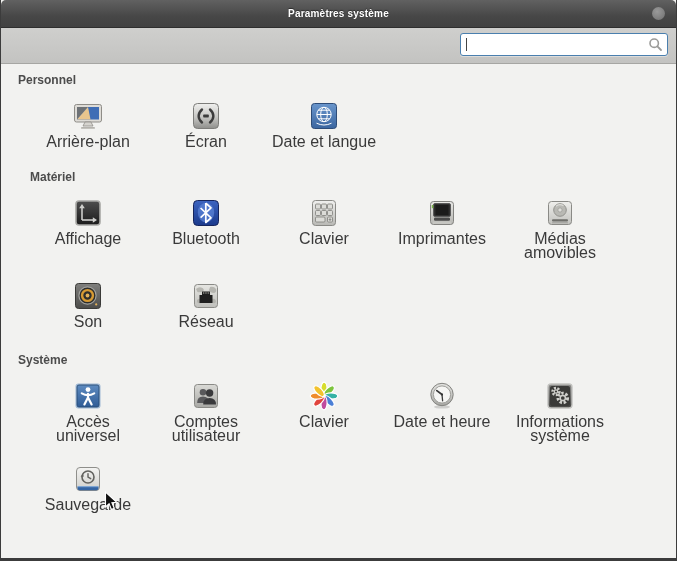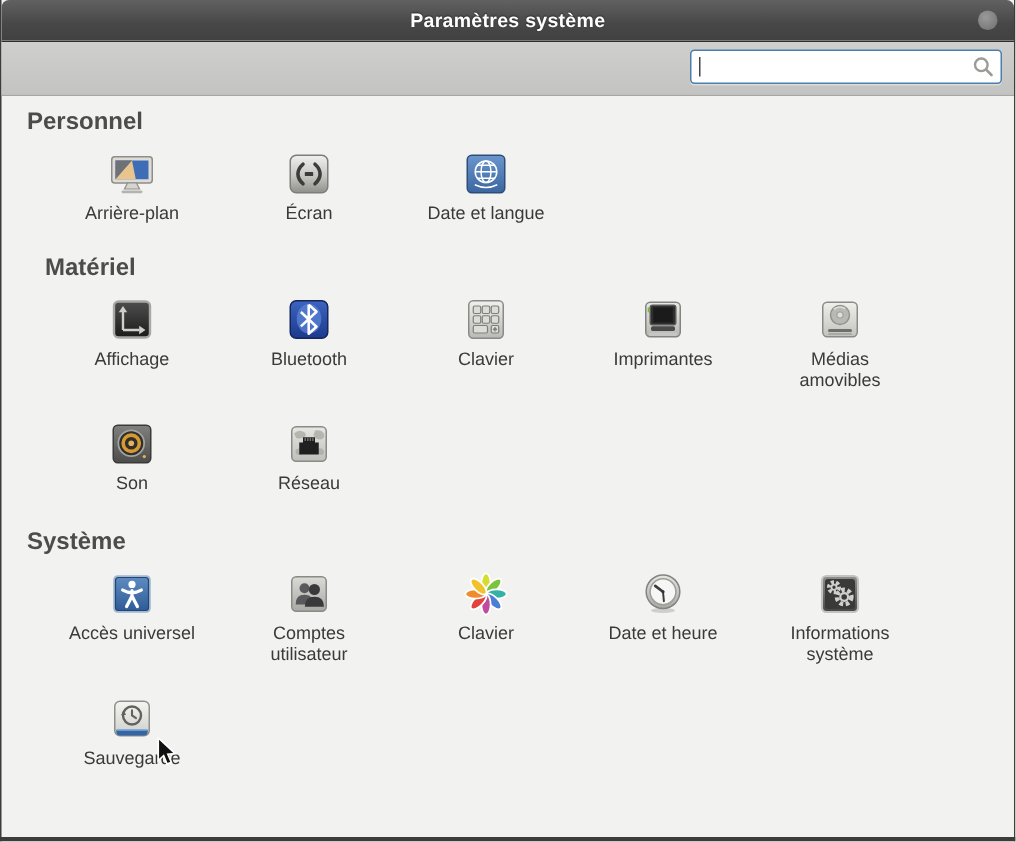--- a/index.html
+++ b/index.html
@@ -4,40 +4,40 @@
 <style>
   html,body{margin:0;padding:0;background:#ffffff;}
   body{width:677px;height:561px;overflow:hidden;font-family:"Liberation Sans",sans-serif;position:relative;}
   .window{width:677px;height:561px;box-sizing:border-box;position:relative;
     border-left:1px solid #3c3c3c;border-right:1px solid #3c3c3c;border-bottom:3px solid #3c3c3c;
     background:#f2f2f0;}
   
   .titlebar{height:27px;background:linear-gradient(#616161,#474747 60%,#414141);
     border-top-left-radius:5px;border-top-right-radius:5px;border-bottom:1px solid #2e2e2e;
     display:flex;align-items:center;justify-content:center;position:relative;}
-  .title{color:#ffffff;font-size:13px;font-weight:600;text-shadow:0 -1px 1px rgba(0,0,0,.5);letter-spacing:.2px;}
+  .title{color:#ffffff;font-size:10px;font-weight:600;text-shadow:0 -1px 1px rgba(0,0,0,.5);letter-spacing:.2px;}
   .win-btn{position:absolute;right:11px;top:7px;width:13px;height:13px;border-radius:50%;
     background:radial-gradient(circle at 40% 35%,#9a9a9a,#6f6f6f);}
   
   .toolbar{height:35px;background:linear-gradient(#cfcfcd,#c3c3c1);border-bottom:1px solid #a6a6a3;position:relative;}
   .search{position:absolute;right:8px;top:5px;width:206px;height:21px;background:#ffffff;
     border:1px solid #4a7fae;border-radius:3px;display:flex;align-items:center;box-shadow:0 1px 0 rgba(255,255,255,.4);}
   .search input{flex:1;border:none;outline:none;background:transparent;font-size:12px;height:15px;padding:0 2px 0 5px;color:#333;}
   .caret{position:absolute;left:5px;top:4px;width:1px;height:13px;background:#444;}
   .mag{margin-right:4px;flex:0 0 auto;display:block;}
   
   .content{padding-top:0;}
-  .sec-title{font-size:16px;font-weight:bold;color:#4c4c4c;margin:9px 0 0 17px;height:14px;}
+  .sec-title{font-size:12px;font-weight:bold;color:#4c4c4c;margin:9px 0 0 17px;height:14px;}
   .sec-title.mt1{margin-top:21px;padding-left:12px;}
   .sec-title.mt2{margin-top:24px;}
   .grid{display:grid;grid-template-columns:repeat(5,118px);row-gap:20px;margin:13px 0 0 28px;}
   .item{width:118px;display:flex;flex-direction:column;align-items:center;cursor:default;}
   .item .ic{width:32px;height:32px;display:block;}
   .item .ic svg{display:block;}
-  .label{margin-top:3px;font-size:12px;line-height:14px;color:#3a3a3a;text-align:center;white-space:pre-line;max-width:110px;}
+  .label{margin-top:3px;font-size:16px;line-height:14px;color:#3a3a3a;text-align:center;white-space:pre-line;max-width:110px;}
   
   .cursor{position:absolute;left:104px;top:491px;z-index:10;pointer-events:none;}
 </style>
 </head>
 <body>
 
 <div class="window">
 
   <div class="titlebar">
     <span class="title">Paramètres système</span>

